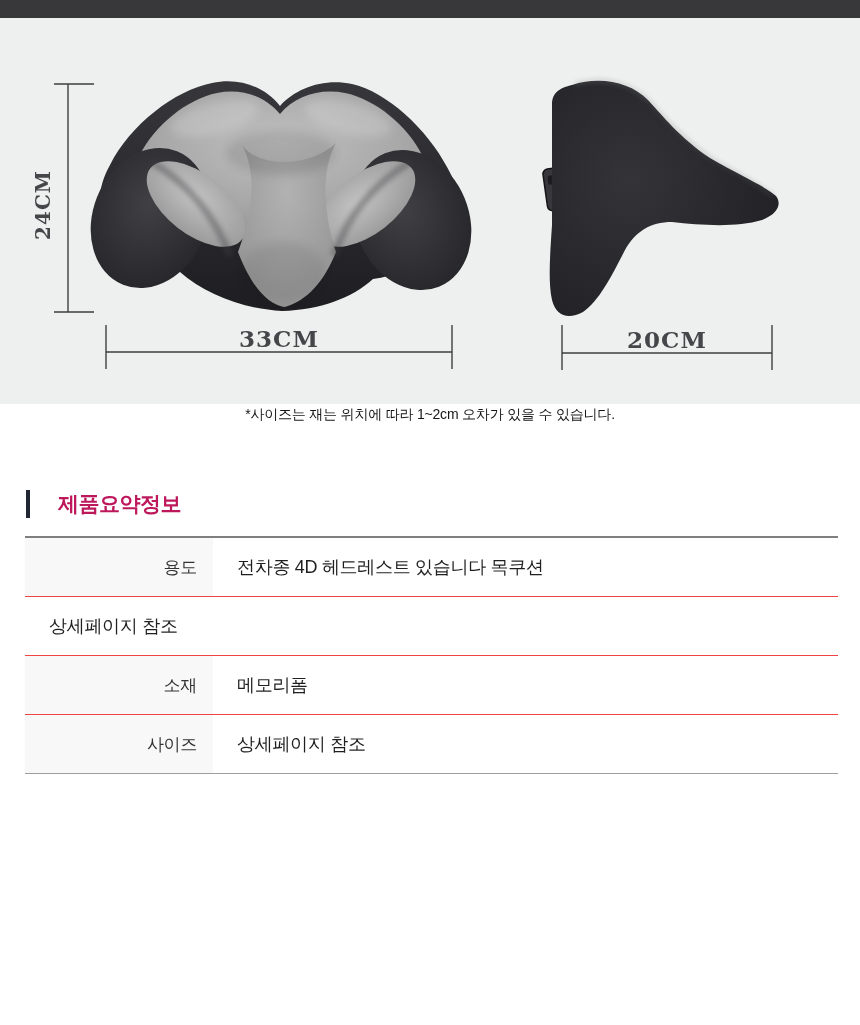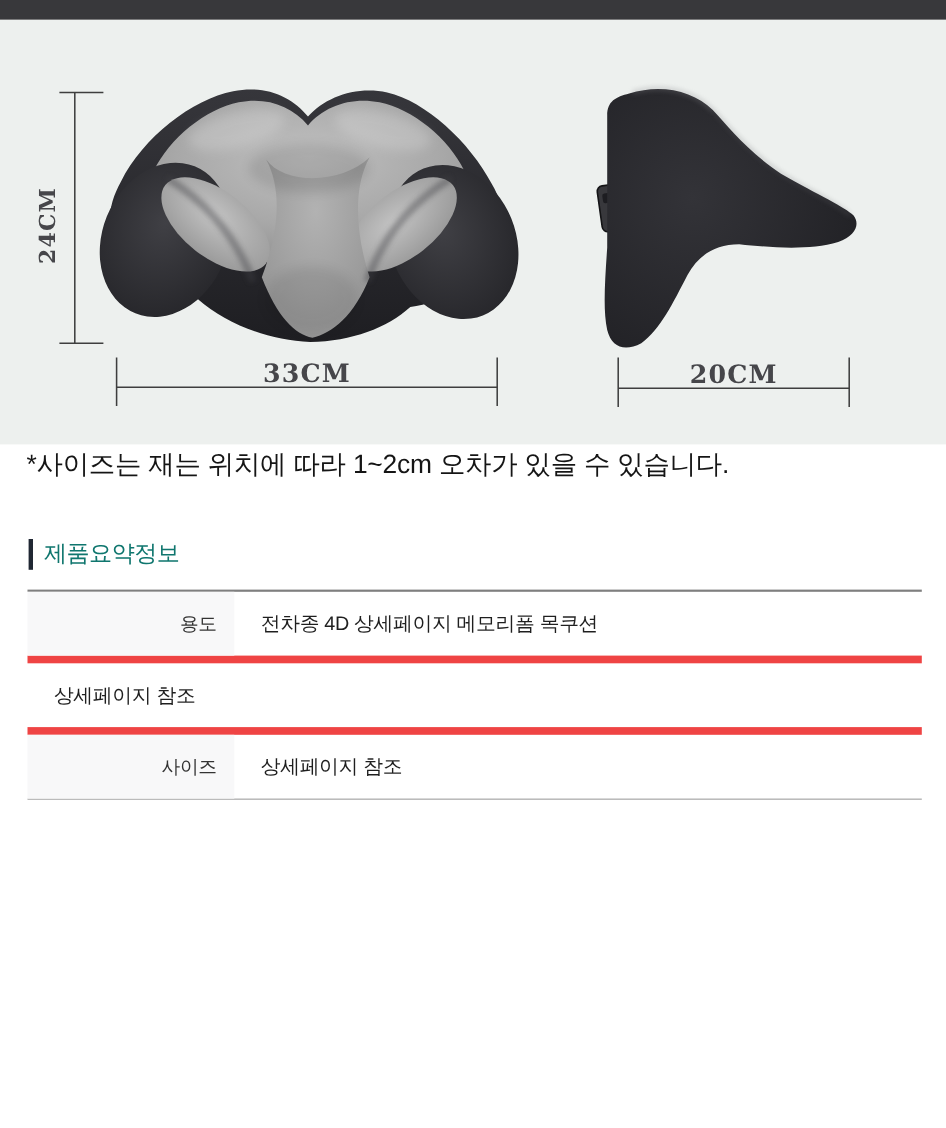--- a/index.html
+++ b/index.html
@@ -8,34 +8,34 @@
     font-family:"Liberation Sans",sans-serif;overflow:hidden;
   }
   .topbar{position:absolute;left:0;top:0;width:860px;height:18px;background:#38383b;}
   .hero{position:absolute;left:0;top:18px;width:860px;height:386px;background:#edf0ee;}
   .hero svg{display:block;width:860px;height:386px;}
   .dim-label{
     font-family:"DejaVu Serif","Liberation Serif",serif;
     font-weight:600;fill:#46464a;letter-spacing:1px;
   }
   .disclaimer{
-    position:absolute;right:24px;top:406px;width:812px;text-align:left;
-    font-size:24px;color:#151515;letter-spacing:-0.2px;
+    position:absolute;right:24px;top:406px;width:812px;text-align:center;
+    font-size:14px;color:#151515;letter-spacing:-0.2px;
   }
   .section-title{
     position:absolute;left:26px;top:490px;
-    border-left:4px solid #202733;padding-left:10px;
-    font-size:21px;line-height:28px;font-weight:400;color:#0f766e;
+    border-left:4px solid #202733;padding-left:28px;
+    font-size:21px;line-height:28px;font-weight:700;color:#be185d;
     letter-spacing:-0.5px;
   }
   .summary-table{
     position:absolute;left:25px;top:536px;width:813px;
     border-top:2px solid #7f7f7f;border-bottom:1px solid #9e9e9e;
   }
-  .trow{display:flex;height:58px;border-bottom:7px solid #ef4444;}
+  .trow{display:flex;height:58px;border-bottom:1px solid #ef4444;}
   .trow:last-child{border-bottom:none;}
   .tlabel{
     width:188px;background:#f8f8f9;display:flex;align-items:center;
     justify-content:flex-end;padding-right:16px;box-sizing:border-box;
     font-size:17px;color:#333333;letter-spacing:-0.3px;
   }
   .tvalue{
     flex:1;display:flex;align-items:center;padding-left:24px;
     font-size:18px;color:#1f1f1f;letter-spacing:-0.3px;
   }
@@ -165,22 +165,26 @@
   </svg>
 </div>
 
 <div class="disclaimer">*사이즈는 재는 위치에 따라 1~2cm 오차가 있을 수 있습니다.</div>
 
 <div class="section-title">제품요약정보</div>
 
 <div class="summary-table">
   <div class="trow">
     <div class="tlabel">용도</div>
-    <div class="tvalue">전차종 4D 상세페이지 메모리폼 목쿠션</div>
+    <div class="tvalue">전차종 4D 헤드레스트 있습니다 목쿠션</div>
   </div>
   <div class="trow">
     <div class="tvalue">상세페이지 참조</div>
+  </div>
+  <div class="trow">
+    <div class="tlabel">소재</div>
+    <div class="tvalue">메모리폼</div>
   </div>
   <div class="trow">
     <div class="tlabel">사이즈</div>
     <div class="tvalue">상세페이지 참조</div>
   </div>
 </div>
 
 </body></html>

